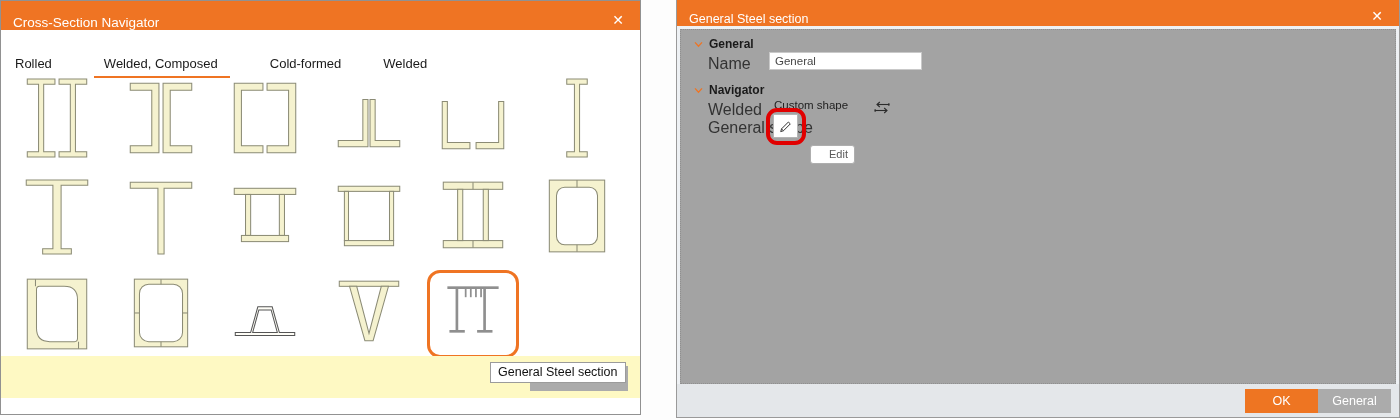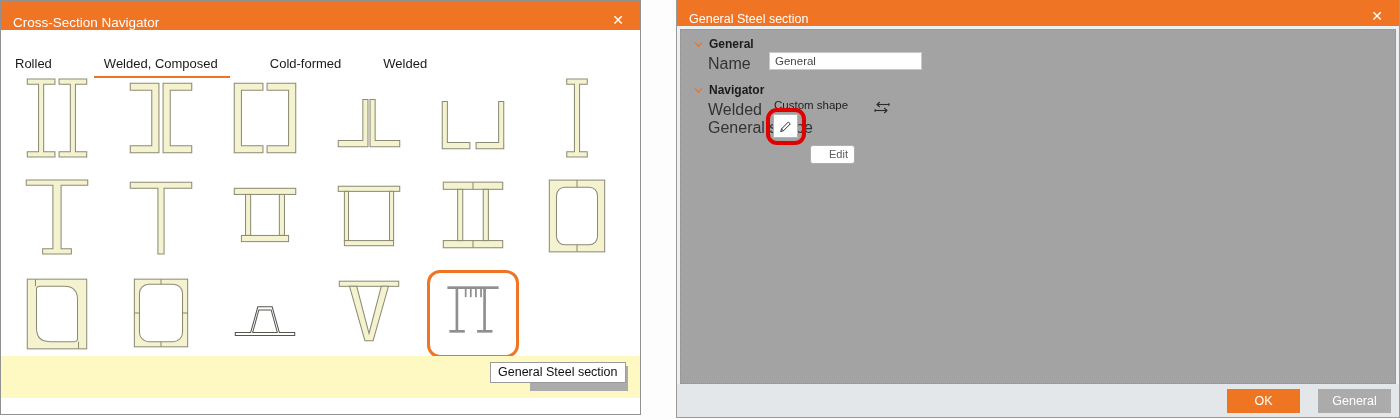--- a/index.html
+++ b/index.html
@@ -45,21 +45,21 @@
                 font-size:11.5px; color:#474747; padding:0 5px; font-family:"Liberation Sans", sans-serif; background:#fff; }
   .shape-value { position:absolute; left:93px; top:69px; font-size:11.5px; color:#222; }
   .swap-btn { position:absolute; left:193px; top:70px; }
   .pencil-btn { position:absolute; left:92px; top:84px; width:25px; height:24px; border:1px solid #b5b5b5;
                 background:#fff; display:flex; align-items:center; justify-content:center; }
   .red-mark { position:absolute; left:85px; top:78px; width:40px; height:37px; border:4px solid #e10000;
               border-radius:11px; pointer-events:none; }
   .edit-tip { position:absolute; left:106px; top:115px; border:1px solid #aeaeae; border-radius:3px; background:#fff;
               color:#5a5a5a; font-size:11px; padding:2px 6px 3px 18px;margin-left:23px; }
   .footer-right { position:absolute; left:0; bottom:0; width:100%; height:33px; background:#e4e7ea;
-                  display:flex; align-items:center; justify-content:flex-end; gap:18px; padding-right:8px; }
+                  display:flex; align-items:center; justify-content:flex-end; gap:0; padding-right:8px; }
   .btn { width:73px; height:24px; color:#fff; font-size:12.5px; display:flex; align-items:center; justify-content:center; }
   .btn.ok { background:#ee7522; }
   .btn.cancel { background:#ababab; }
 </style>
 </head>
 <body>
 
 <div class="dlg-left">
   <div class="titlebar">
     <span>Cross-Section Navigator</span>

